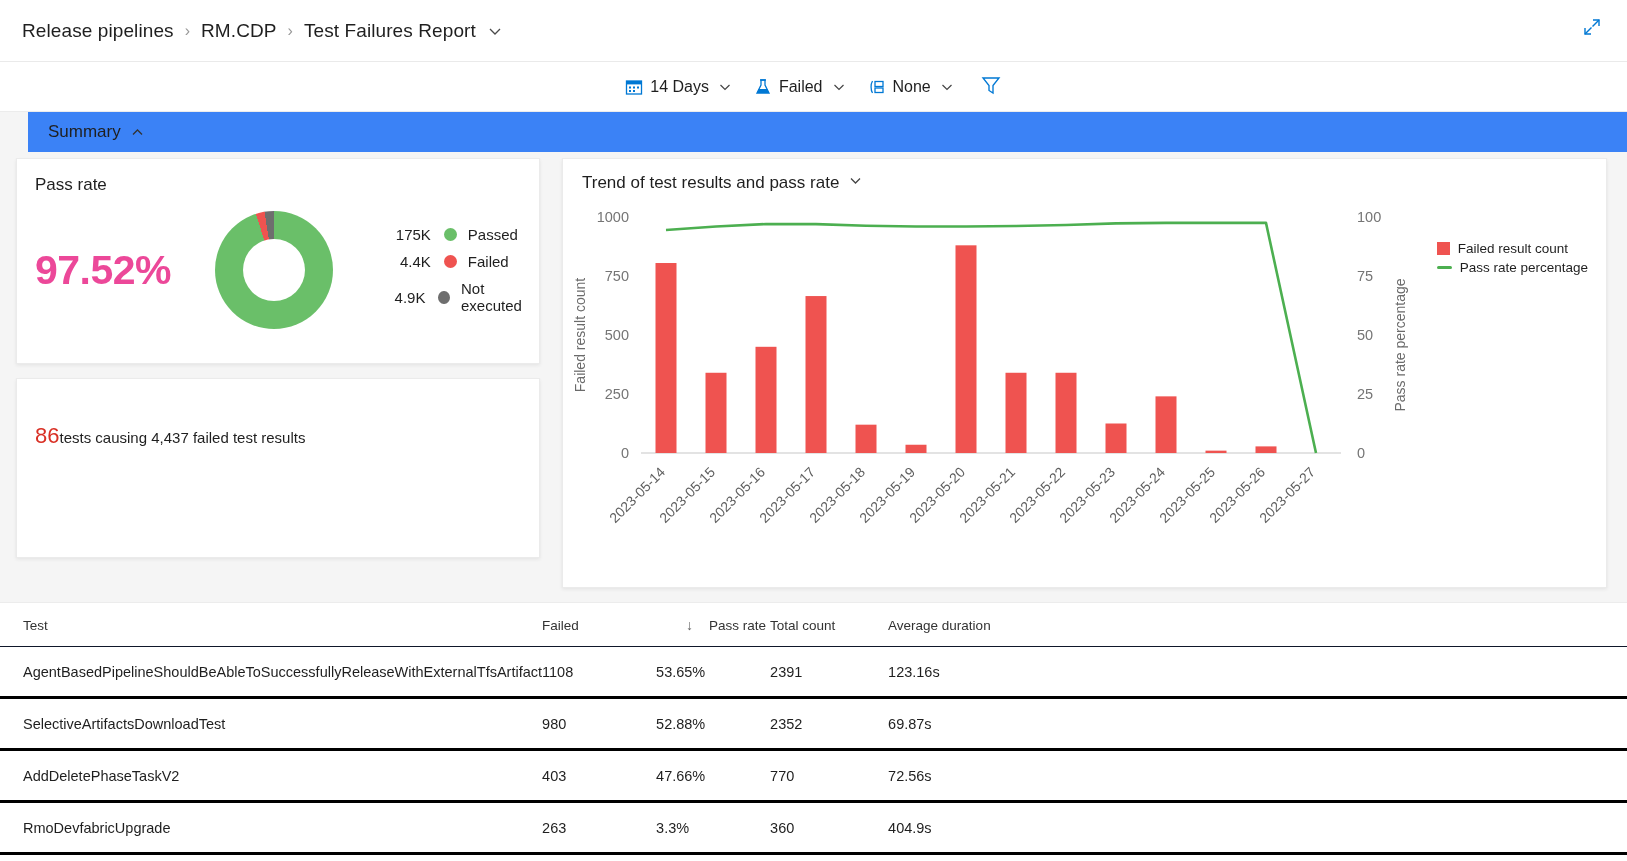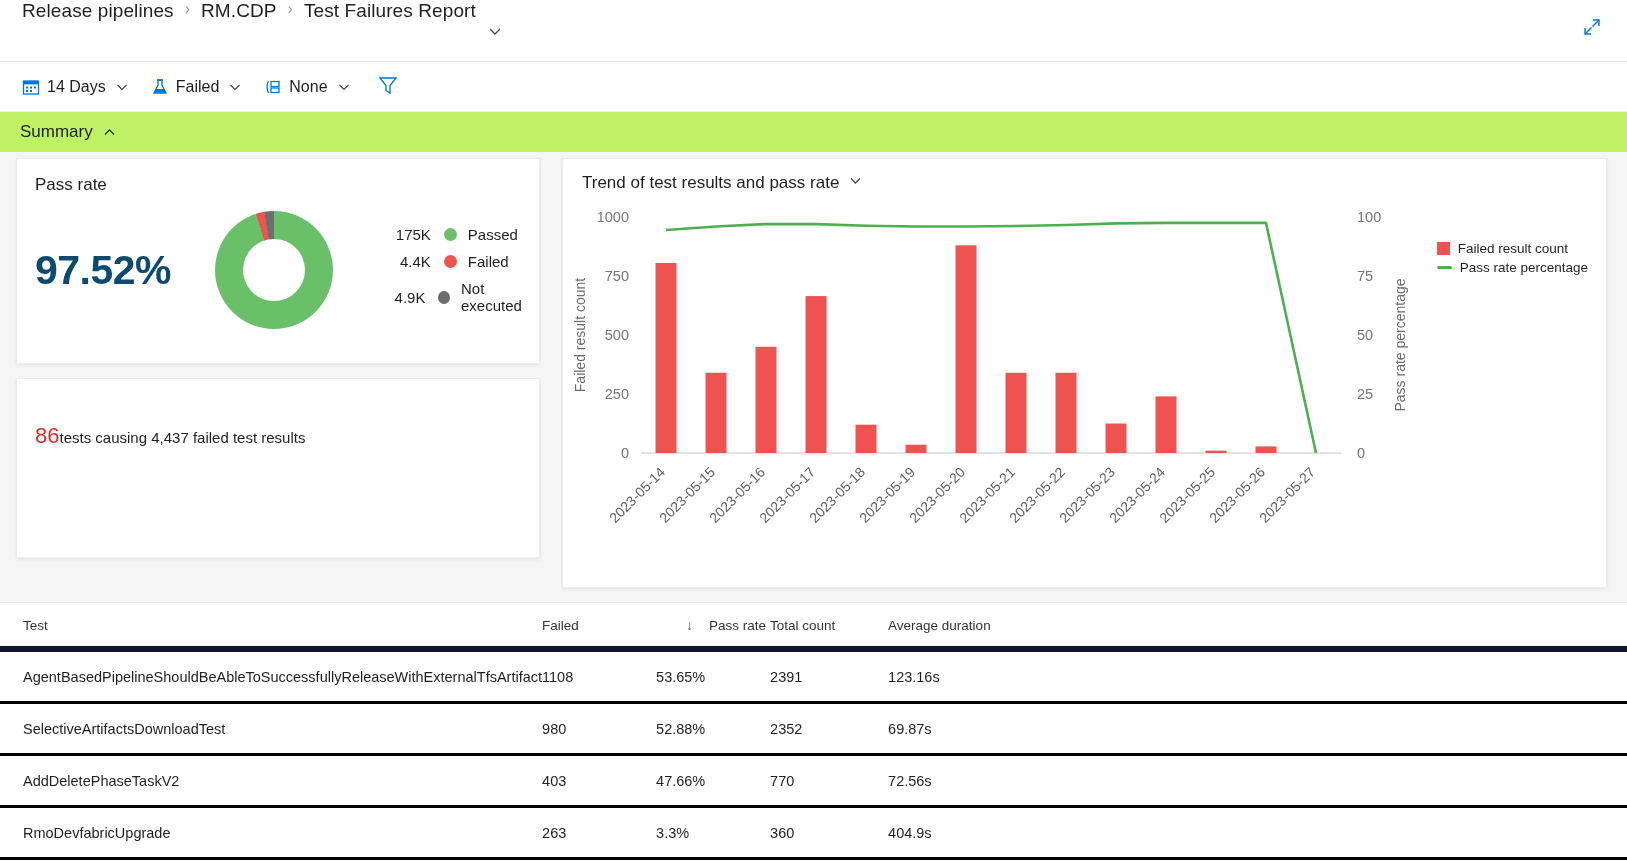--- a/index.html
+++ b/index.html
@@ -11,20 +11,21 @@
     font-family: "Liberation Sans", sans-serif;
     color: #1f1f1f;
     overflow: hidden;
   }
 
   
   .breadcrumb-bar {
     height: 62px;
     background: #ffffff;
     display: flex;
+    align-items: center;
     padding: 0 22px;
     border-bottom: 1px solid #eaeaea;
     position: relative;
   }
   .crumb {
     font-size: 19px;
     color: #1f1f1f;
     white-space: nowrap;
     letter-spacing: .1px;
   }
@@ -49,21 +50,21 @@
     color: #0078d4;
     cursor: pointer;
   }
 
   
   .filter-bar {
     height: 50px;
     background: #ffffff;
     display: flex;
     align-items: center;
-    justify-content: flex-start;
+    justify-content: center;
     padding-right: 22px;
     border-bottom: 1px solid #ececec;
   }
   .filter-item {
     display: flex;
     align-items: center;
     gap: 7px;
     margin-left: 22px;
     cursor: pointer;
     font-size: 16px;
@@ -72,21 +73,22 @@
   .filter-item .gl { color: #0078d4; display: inline-flex; align-items: center; }
   .filter-item .cv { color: #333; display: inline-flex; align-items: center; margin-left: 2px; }
   .funnel-btn { margin-left: 26px; cursor: pointer; color: #0078d4; display: flex; align-items: center; }
 
   
   .summary-head {
     height: 40px;
     display: flex;
     align-items: center;
     padding-left: 20px;
-    background: #bef264;
+    background: #3b82f6;
+    margin-left: 28px;
   }
   .summary-head .txt { font-size: 17px; color: #1f1f1f; }
   .summary-head .caret { margin-left: 9px; color: #333; display: inline-flex; }
 
   .content {
     display: flex;
     gap: 22px;
     padding: 6px 20px 0 16px;
     align-items: flex-start;
   }
@@ -108,21 +110,21 @@
   .passrate-card { height: 206px; position: relative; }
   .passrate-body {
     display: flex;
     align-items: center;
     height: 150px;
     padding-left: 18px;
   }
   .passrate-value {
     font-size: 41px;
     font-weight: bold;
-    color: #0c4a6e;
+    color: #ec4899;
     width: 200px;
     letter-spacing: -.5px;
   }
   .donut {
     width: 118px; height: 118px;
     border-radius: 50%;
     position: relative;
     flex: 0 0 auto;
   }
   .donut::after {
@@ -182,21 +184,21 @@
     background: #ffffff;
     border-top: 1px solid #ececec;
   }
   table { width: 100%; border-collapse: collapse; }
   thead th {
     font-size: 13.5px;
     font-weight: normal;
     color: #333;
     text-align: left;
     padding: 14px 0 13px 0;
-    border-bottom: 6px solid #0f172a;
+    border-bottom: 1px solid #0f172a;
   }
   tbody td {
     font-size: 14.5px;
     color: #1f1f1f;
     padding: 17px 0 16px 0;
     border-bottom: 3px solid #000000;
   }
   .c-test  { padding-left: 23px !important; width: 525px; }
   .c-failed{ width: 114px; }
   .c-pass  { width: 114px; }

